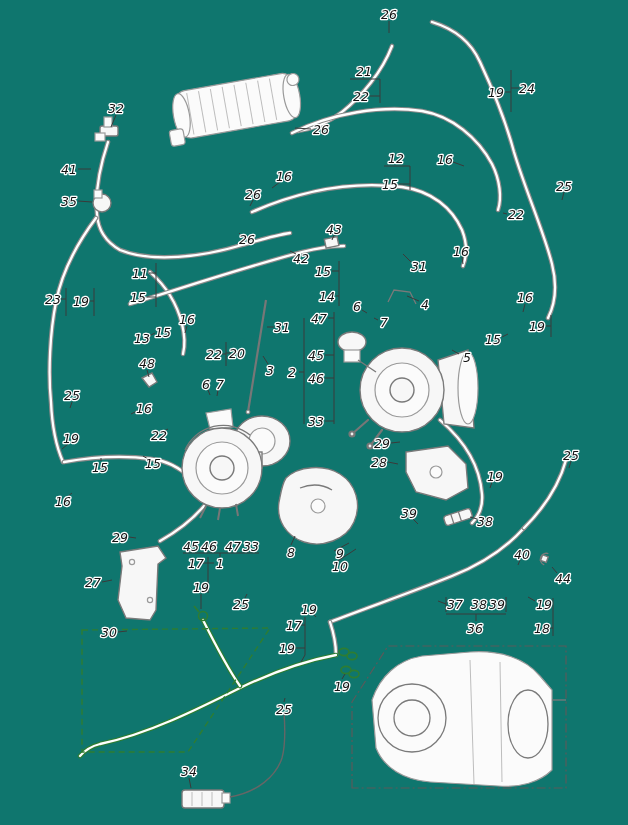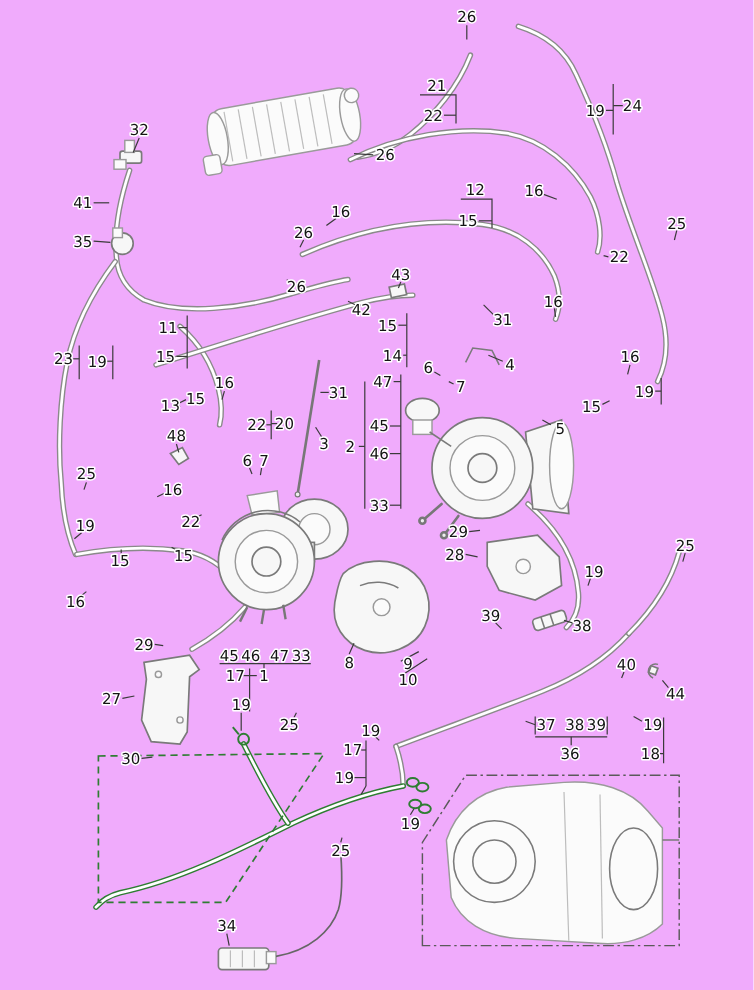--- a/index.html
+++ b/index.html
@@ -1,19 +1,20 @@
 <!DOCTYPE html>
 <html style="--line-color: #8a8a8a; --callout-color: #3a3a3a; --green: #2e7d32;"><head>
 <meta charset="utf-8">
 <style>
   html,body { margin:0; padding:0; background:#ffffff; }
   .stage {
-    position:relative; width:628px; height:825px; background:#f0abfc;
+    position:relative; width:628px; height:825px; background:#0f766e;
     font-family:"DejaVu Sans", "Liberation Sans", sans-serif;
     overflow:hidden;
+    font-style:italic;
   }
   svg { display:block; }
   .tube { fill:none; stroke:var(--line-color,#8a8a8a); stroke-width:4.6; stroke-linecap:round; }
   .tube.green { stroke:var(--green,#2e7d32); }
   .tube-core { fill:none; stroke:#ffffff; stroke-width:2.3; stroke-linecap:round; }
   .thin { fill:none; stroke:#666; stroke-width:1.4; }
   .part { fill:#f7f7f7; stroke:#7a7a7a; stroke-width:1.4; }
   .part-light { fill:#fbfbfb; stroke:#9a9a9a; stroke-width:1.2; }
   .part-line { fill:none; stroke:#7a7a7a; stroke-width:1.3; }
   .rib { stroke:#bdbdbd; stroke-width:1; }

